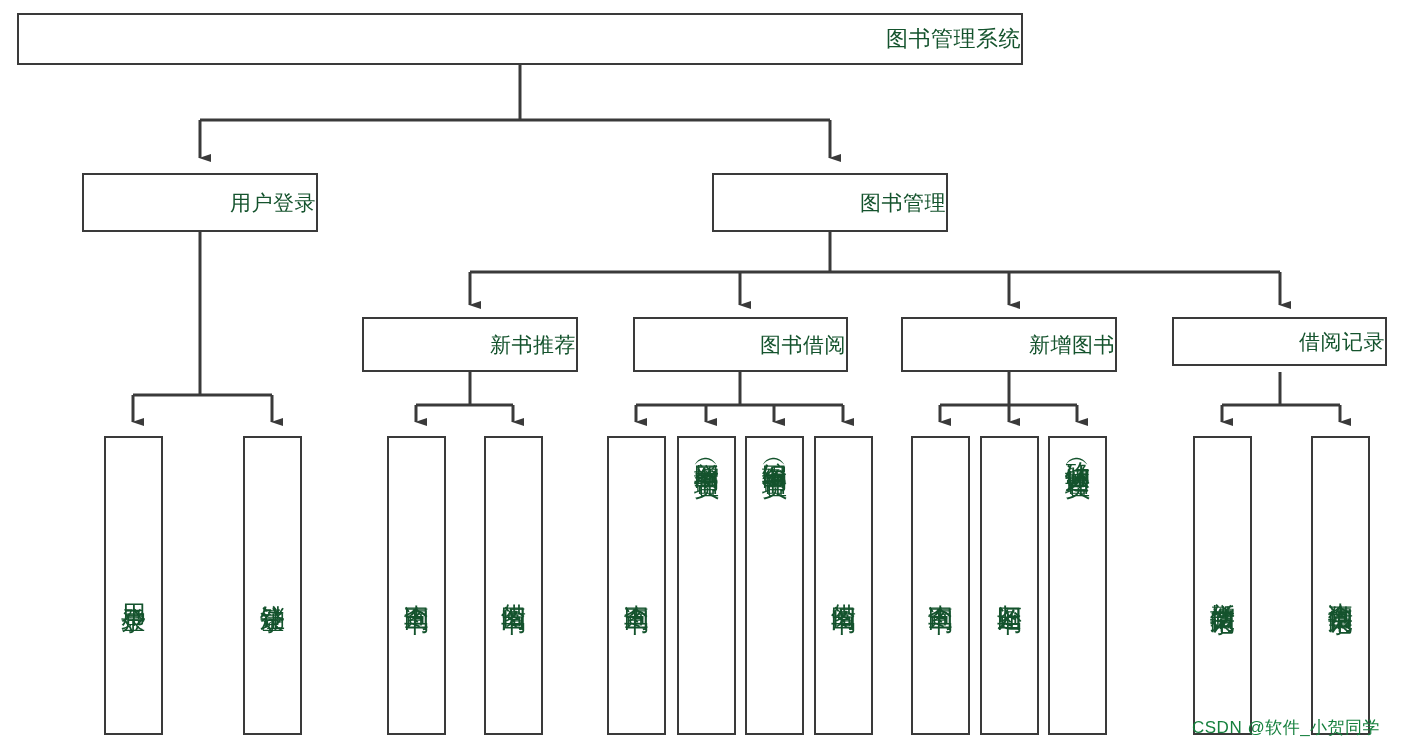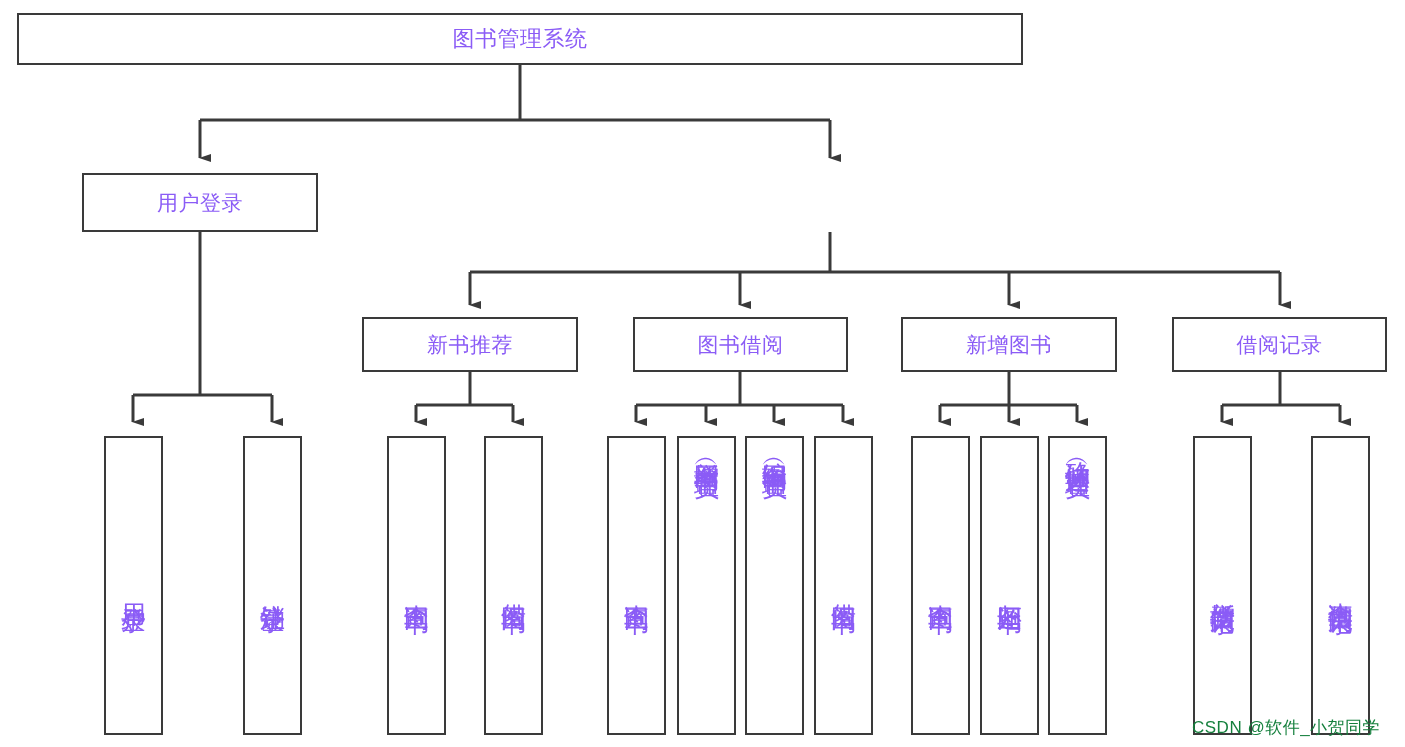--- a/index.html
+++ b/index.html
@@ -25,22 +25,22 @@
     height: 747px;
     pointer-events: none;
   }
   .node {
     position: absolute;
     box-sizing: border-box;
     border: 2px solid #3a3a3a;
     background: #ffffff;
     display: flex;
     align-items: center;
-    justify-content: center;
-    color: #8b5cf6;
+    justify-content: flex-end;
+    color: #14532d;
   }
   .node .lbl {
     display: block;
     text-align: center;
     line-height: 1.12;
     letter-spacing: 0.5px;
   }
   
   .node.horiz .lbl {
     font-size: 21px;
@@ -131,31 +131,34 @@
     </g>
   </svg>
 
   <div class="node horiz root" style="left:17px; top:13px; width:1006px; height:52px;">
     <span class="lbl">图书管理系统</span>
   </div>
 
   <div class="node horiz" style="left:82px; top:173px; width:236px; height:59px;">
     <span class="lbl">用户登录</span>
   </div>
+  <div class="node horiz" style="left:712px; top:173px; width:236px; height:59px;">
+    <span class="lbl">图书管理</span>
+  </div>
 
   <div class="node horiz" style="left:633px; top:317px; width:215px; height:55px;">
     <span class="lbl">图书借阅</span>
   </div>
   <div class="node horiz" style="left:362px; top:317px; width:216px; height:55px;">
     <span class="lbl">新书推荐</span>
   </div>
   <div class="node horiz" style="left:901px; top:317px; width:216px; height:55px;">
     <span class="lbl">新增图书</span>
   </div>
-  <div class="node horiz" style="left:1172px; top:317px; width:215px; height:55px;">
+  <div class="node horiz" style="left:1172px; top:317px; width:215px; height:49px;">
     <span class="lbl">借阅记录</span>
   </div>
 
   <div class="node vert center-v" style="left:104px; top:436px; width:59px; height:299px;">
     <span class="lbl">用户登录</span>
   </div>
   <div class="node vert center-v" style="left:243px; top:436px; width:59px; height:299px;">
     <span class="lbl">注销登录</span>
   </div>
 

